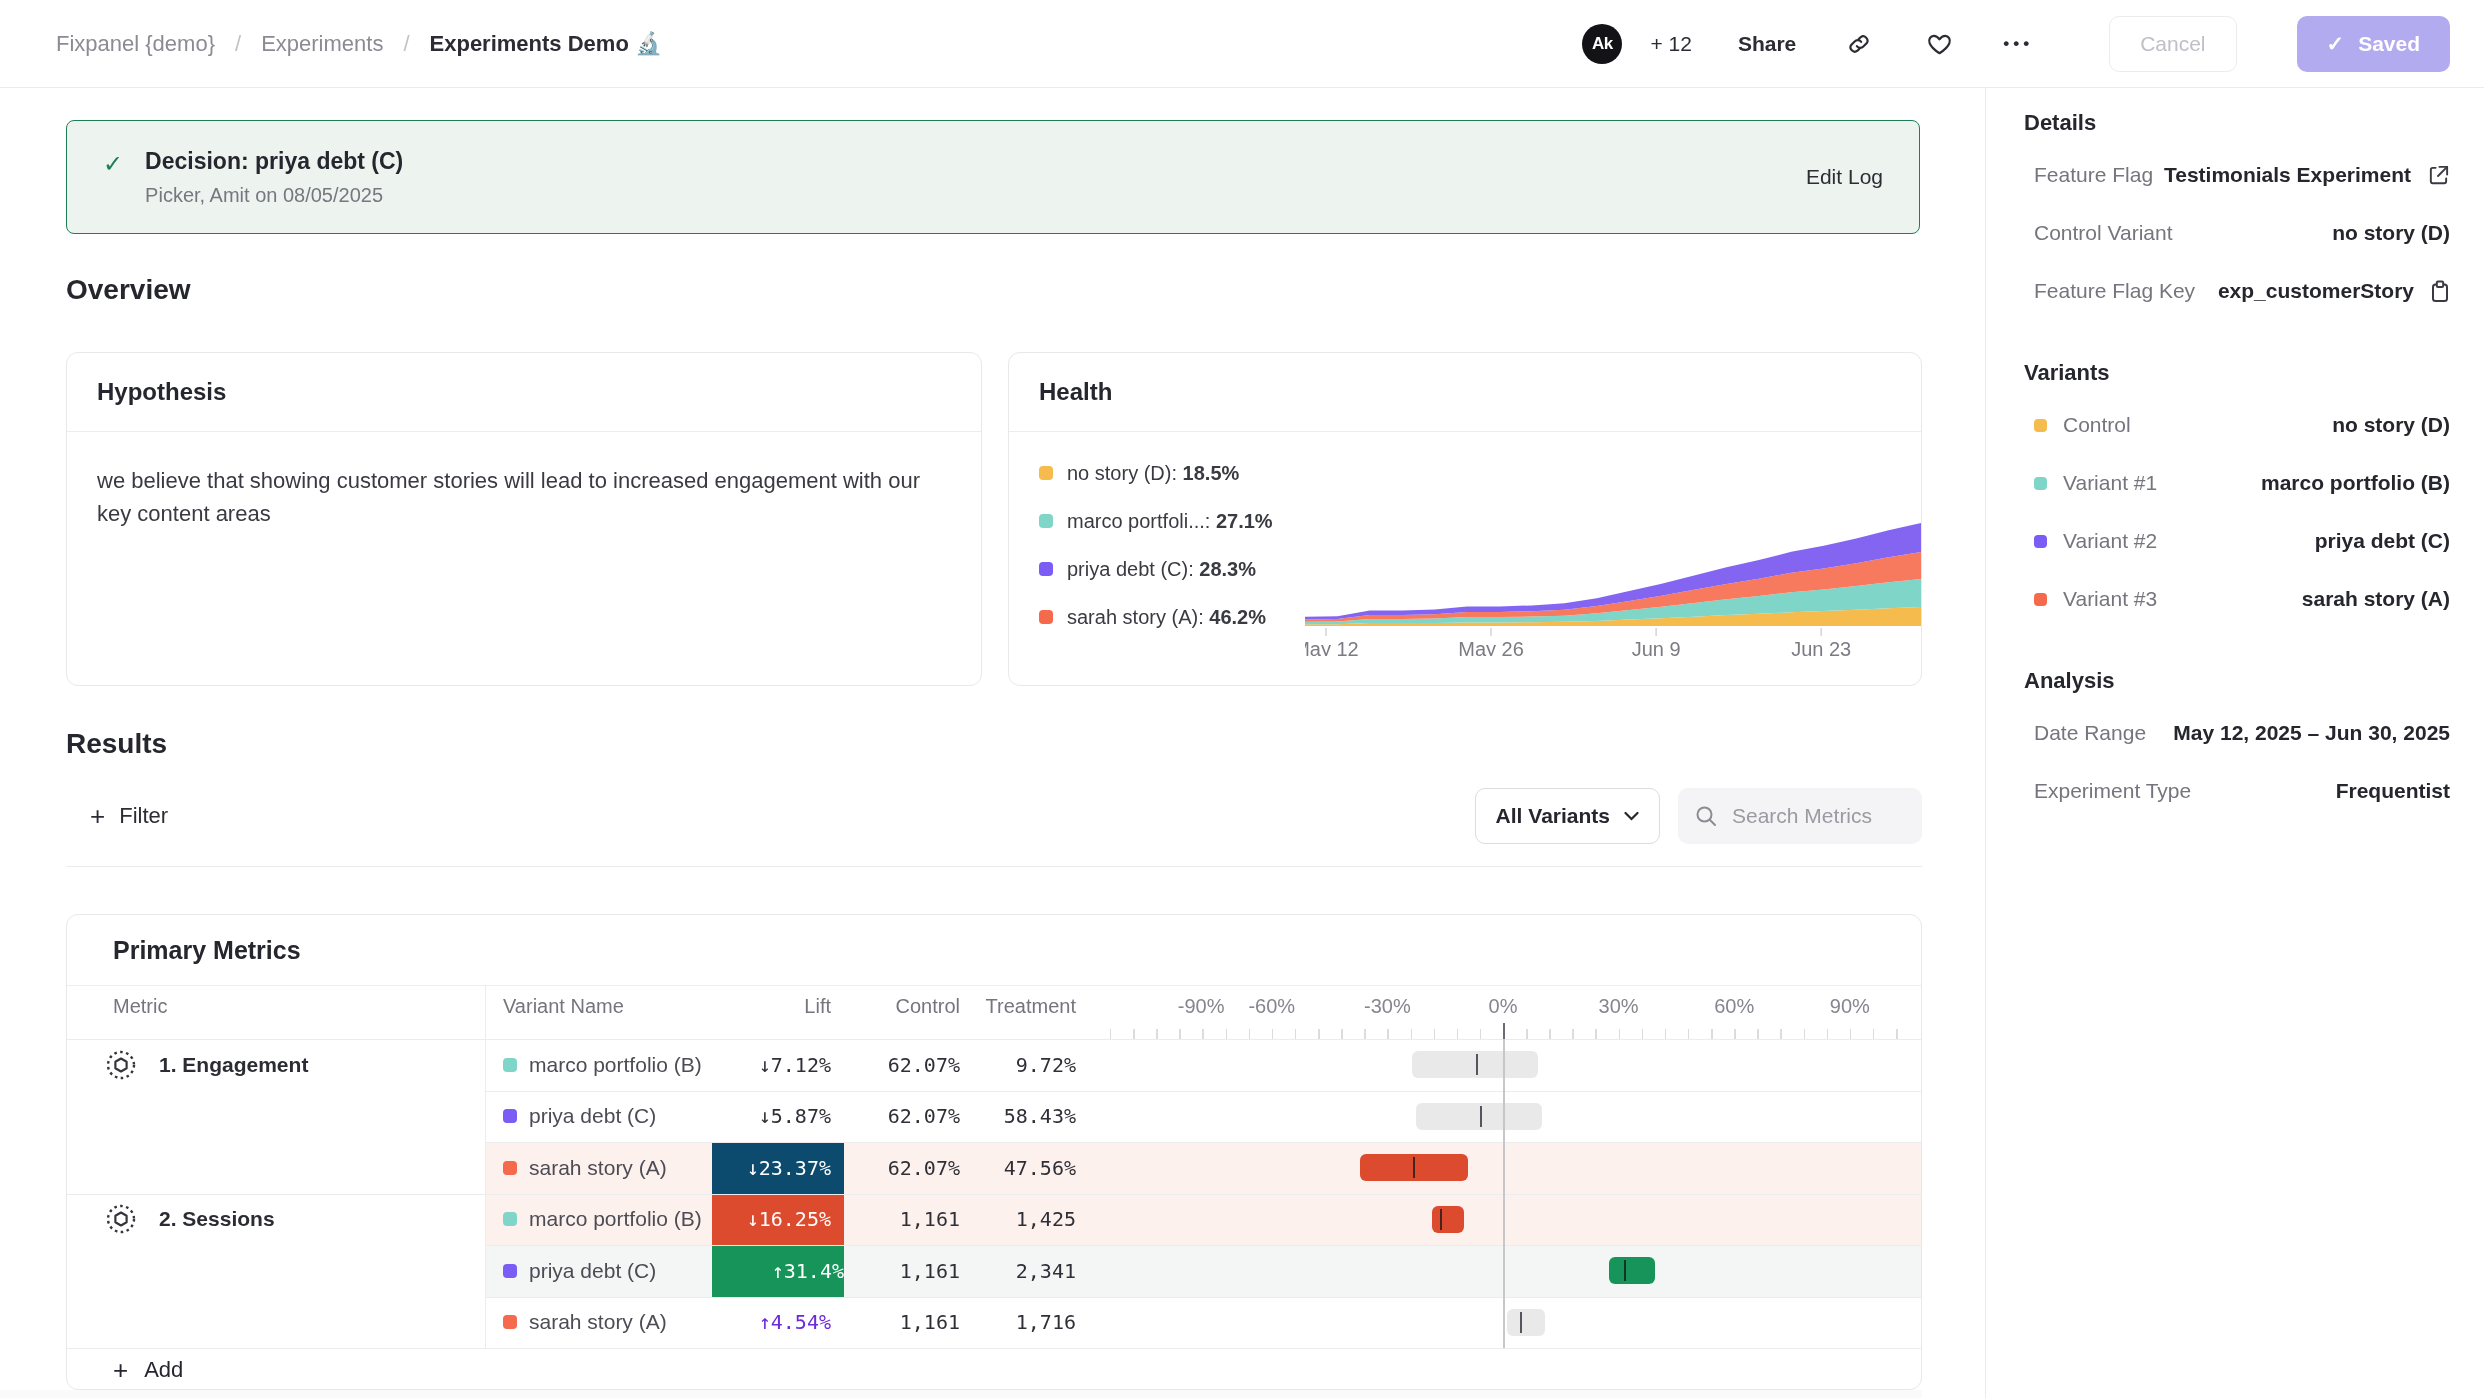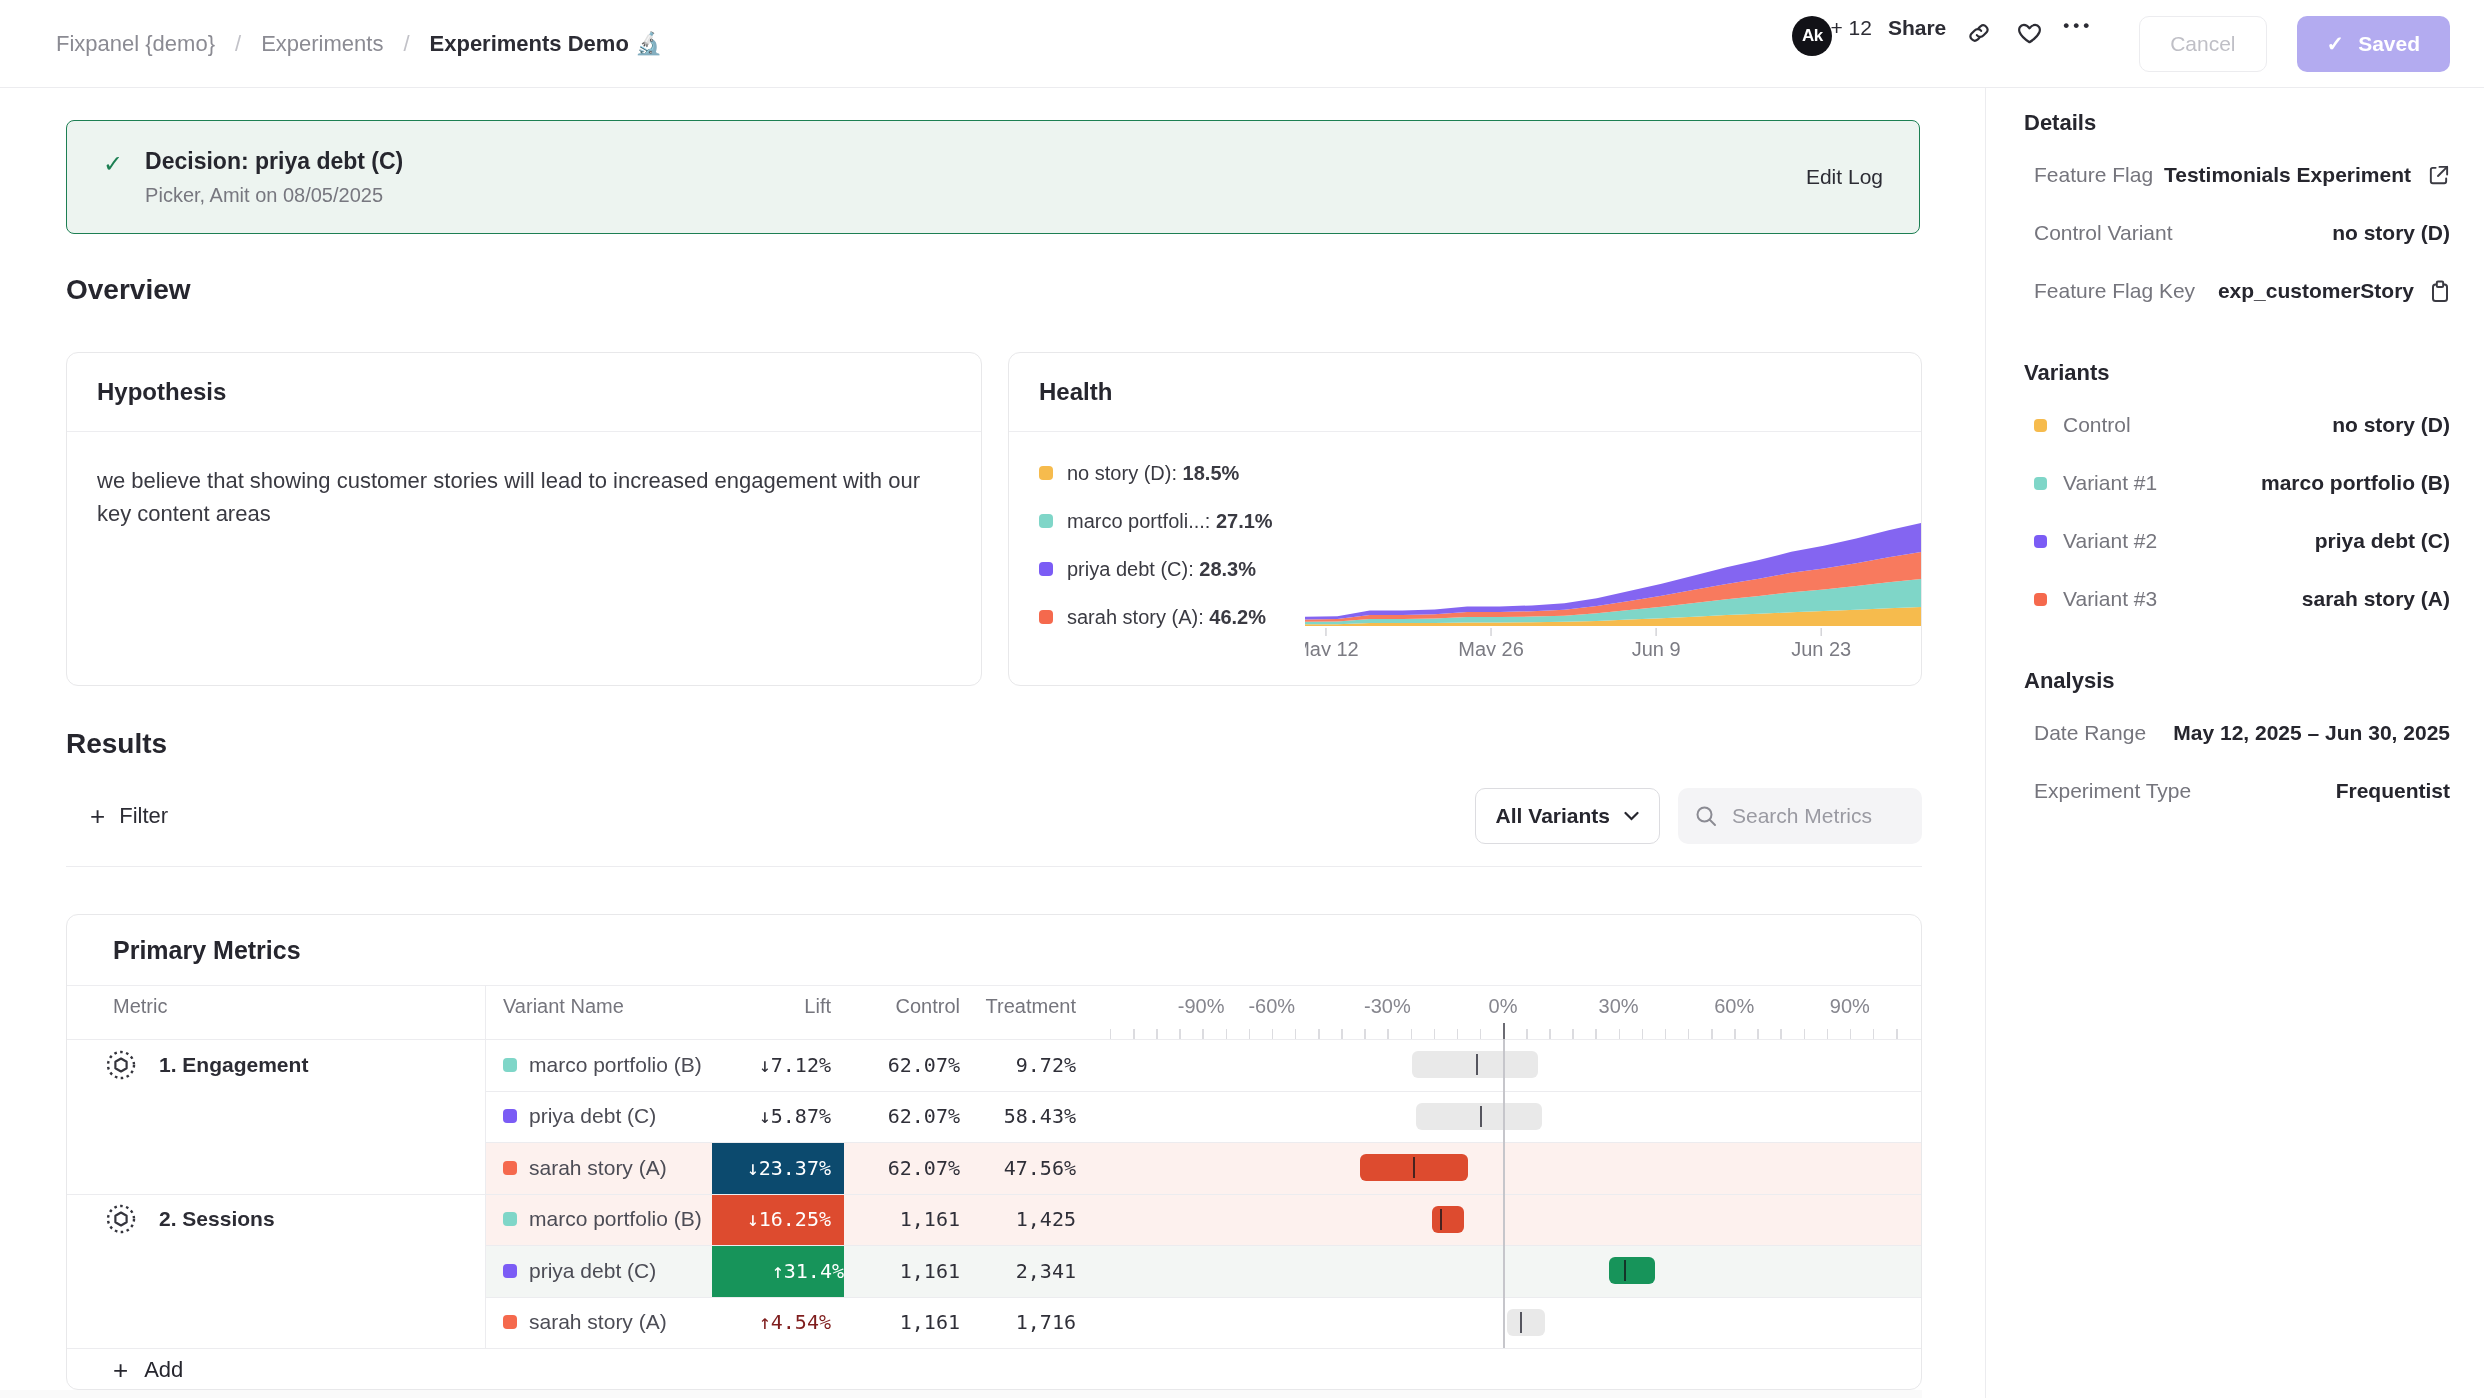--- a/index.html
+++ b/index.html
@@ -10,21 +10,21 @@
     -webkit-font-smoothing:antialiased;
   }
   svg{display:block}
   
   .topbar{position:absolute;top:0;left:0;right:0;height:88px;border-bottom:1px solid #ececef;
     display:flex;align-items:center;justify-content:space-between;padding:0 34px 0 56px;box-sizing:border-box;background:#fff;z-index:5;}
   .crumbs{display:flex;align-items:center;gap:20px;font-size:22px;color:#8b8b93;}
   .crumb{cursor:pointer}
   .crumb-sep{color:#c2c2c8}
   .crumb-current{color:#2c2c34;font-weight:600}
-  .top-actions{display:flex;align-items:flex-start;gap:16px;}
+  .top-actions{display:flex;align-items:center;gap:46px;}
   .avatar{width:40px;height:40px;border-radius:50%;background:#121217;color:#fff;display:flex;align-items:center;justify-content:center;
     font-weight:700;font-size:17px;letter-spacing:-.5px;}
   .more-count{font-size:21px;color:#2c2c34;margin-left:-18px;}
   .share-label{font-size:21px;font-weight:600;color:#2c2c34;}
   .icon-btn{background:none;border:none;padding:4px;cursor:pointer;color:#2c2c34;display:flex;align-items:center;}
   .dots{font-size:17px;letter-spacing:4px;color:#2c2c34;font-weight:700;}
   .btn{border-radius:10px;font-size:21px;height:56px;display:inline-flex;align-items:center;justify-content:center;cursor:pointer;box-sizing:border-box;}
   .btn-cancel{background:#fff;border:1px solid #ececef;color:#bfbfc6;padding:0 30px;margin-left:30px;}
   .btn-saved{background:#b3abf0;border:none;color:#fff;font-weight:600;padding:0 30px;margin-left:14px;gap:14px;}
   
@@ -295,21 +295,21 @@
         <div style="position: absolute; left: 436px; top: 348.75px; width: 14px; height: 14px; border-radius: 4px; background: rgb(123, 92, 245);"></div>
         <div style="position: absolute; left: 462px; top: 330px; height: 51.5px; display: flex; align-items: center; font-size: 21px; color: rgb(76, 76, 85);">priya debt (C)</div>
         <div class="mono" style="position: absolute; left: 645px; top: 330px; width: 132px; height: 51.5px; background: rgb(23, 148, 90); display: flex; align-items: center; justify-content: flex-end; box-sizing: border-box; color: rgb(255, 255, 255); font-size: 20px;">↑31.4%</div>
         <div class="mono" style="position: absolute; left: 790px; top: 330px; width: 103px; height: 51.5px; display: flex; align-items: center; justify-content: flex-end; font-size: 20px; color: rgb(47, 47, 56);">1,161</div>
         <div class="mono" style="position: absolute; left: 880px; top: 330px; width: 129px; height: 51.5px; display: flex; align-items: center; justify-content: flex-end; font-size: 20px; color: rgb(47, 47, 56);">2,341</div>
         <div style="position: absolute; left: 1541.97px; top: 342.25px; width: 46.2396px; height: 27px; border-radius: 6px; background: rgb(23, 148, 90);"></div>
         <div style="position: absolute; left: 1556.99px; top: 345.25px; width: 2px; height: 21px; background: rgba(20, 20, 25, 0.75);"></div>
         <div style="position: absolute; left: 0px; top: 381.5px; width: 1854px; height: 51.5px;"></div>
         <div style="position: absolute; left: 436px; top: 400.25px; width: 14px; height: 14px; border-radius: 4px; background: rgb(245, 105, 77);"></div>
         <div style="position: absolute; left: 462px; top: 381.5px; height: 51.5px; display: flex; align-items: center; font-size: 21px; color: rgb(76, 76, 85);">sarah story (A)</div>
-        <div class="mono" style="position: absolute; left: 600px; top: 381.5px; width: 164px; height: 51.5px; display: flex; align-items: center; justify-content: flex-end; font-size: 20px; color: #7f1d1d;">↑4.54%</div>
+        <div class="mono" style="position: absolute; left: 600px; top: 381.5px; width: 164px; height: 51.5px; display: flex; align-items: center; justify-content: flex-end; font-size: 20px; color: #6d28d9;">↑4.54%</div>
         <div class="mono" style="position: absolute; left: 790px; top: 381.5px; width: 103px; height: 51.5px; display: flex; align-items: center; justify-content: flex-end; font-size: 20px; color: rgb(47, 47, 56);">1,161</div>
         <div class="mono" style="position: absolute; left: 880px; top: 381.5px; width: 129px; height: 51.5px; display: flex; align-items: center; justify-content: flex-end; font-size: 20px; color: rgb(47, 47, 56);">1,716</div>
         <div style="position: absolute; left: 1439.85px; top: 393.75px; width: 38.533px; height: 27px; border-radius: 6px; background: rgb(233, 233, 233);"></div>
         <div style="position: absolute; left: 1453.49px; top: 396.75px; width: 2px; height: 21px; background: rgb(85, 85, 94);"></div>
         <div style="position: absolute; left: 0px; top: 124px; width: 1854px; height: 1px; background: rgb(236, 236, 239);"></div>
         <div style="position: absolute; left: 418px; top: 175.5px; width: 1436px; height: 1px; background: rgb(236, 236, 239);"></div>
         <div style="position: absolute; left: 418px; top: 227px; width: 1436px; height: 1px; background: rgb(236, 236, 239);"></div>
         <div style="position: absolute; left: 0px; top: 278.5px; width: 1854px; height: 1px; background: rgb(236, 236, 239);"></div>
         <div style="position: absolute; left: 418px; top: 330px; width: 1436px; height: 1px; background: rgb(236, 236, 239);"></div>
         <div style="position: absolute; left: 418px; top: 381.5px; width: 1436px; height: 1px; background: rgb(236, 236, 239);"></div>

